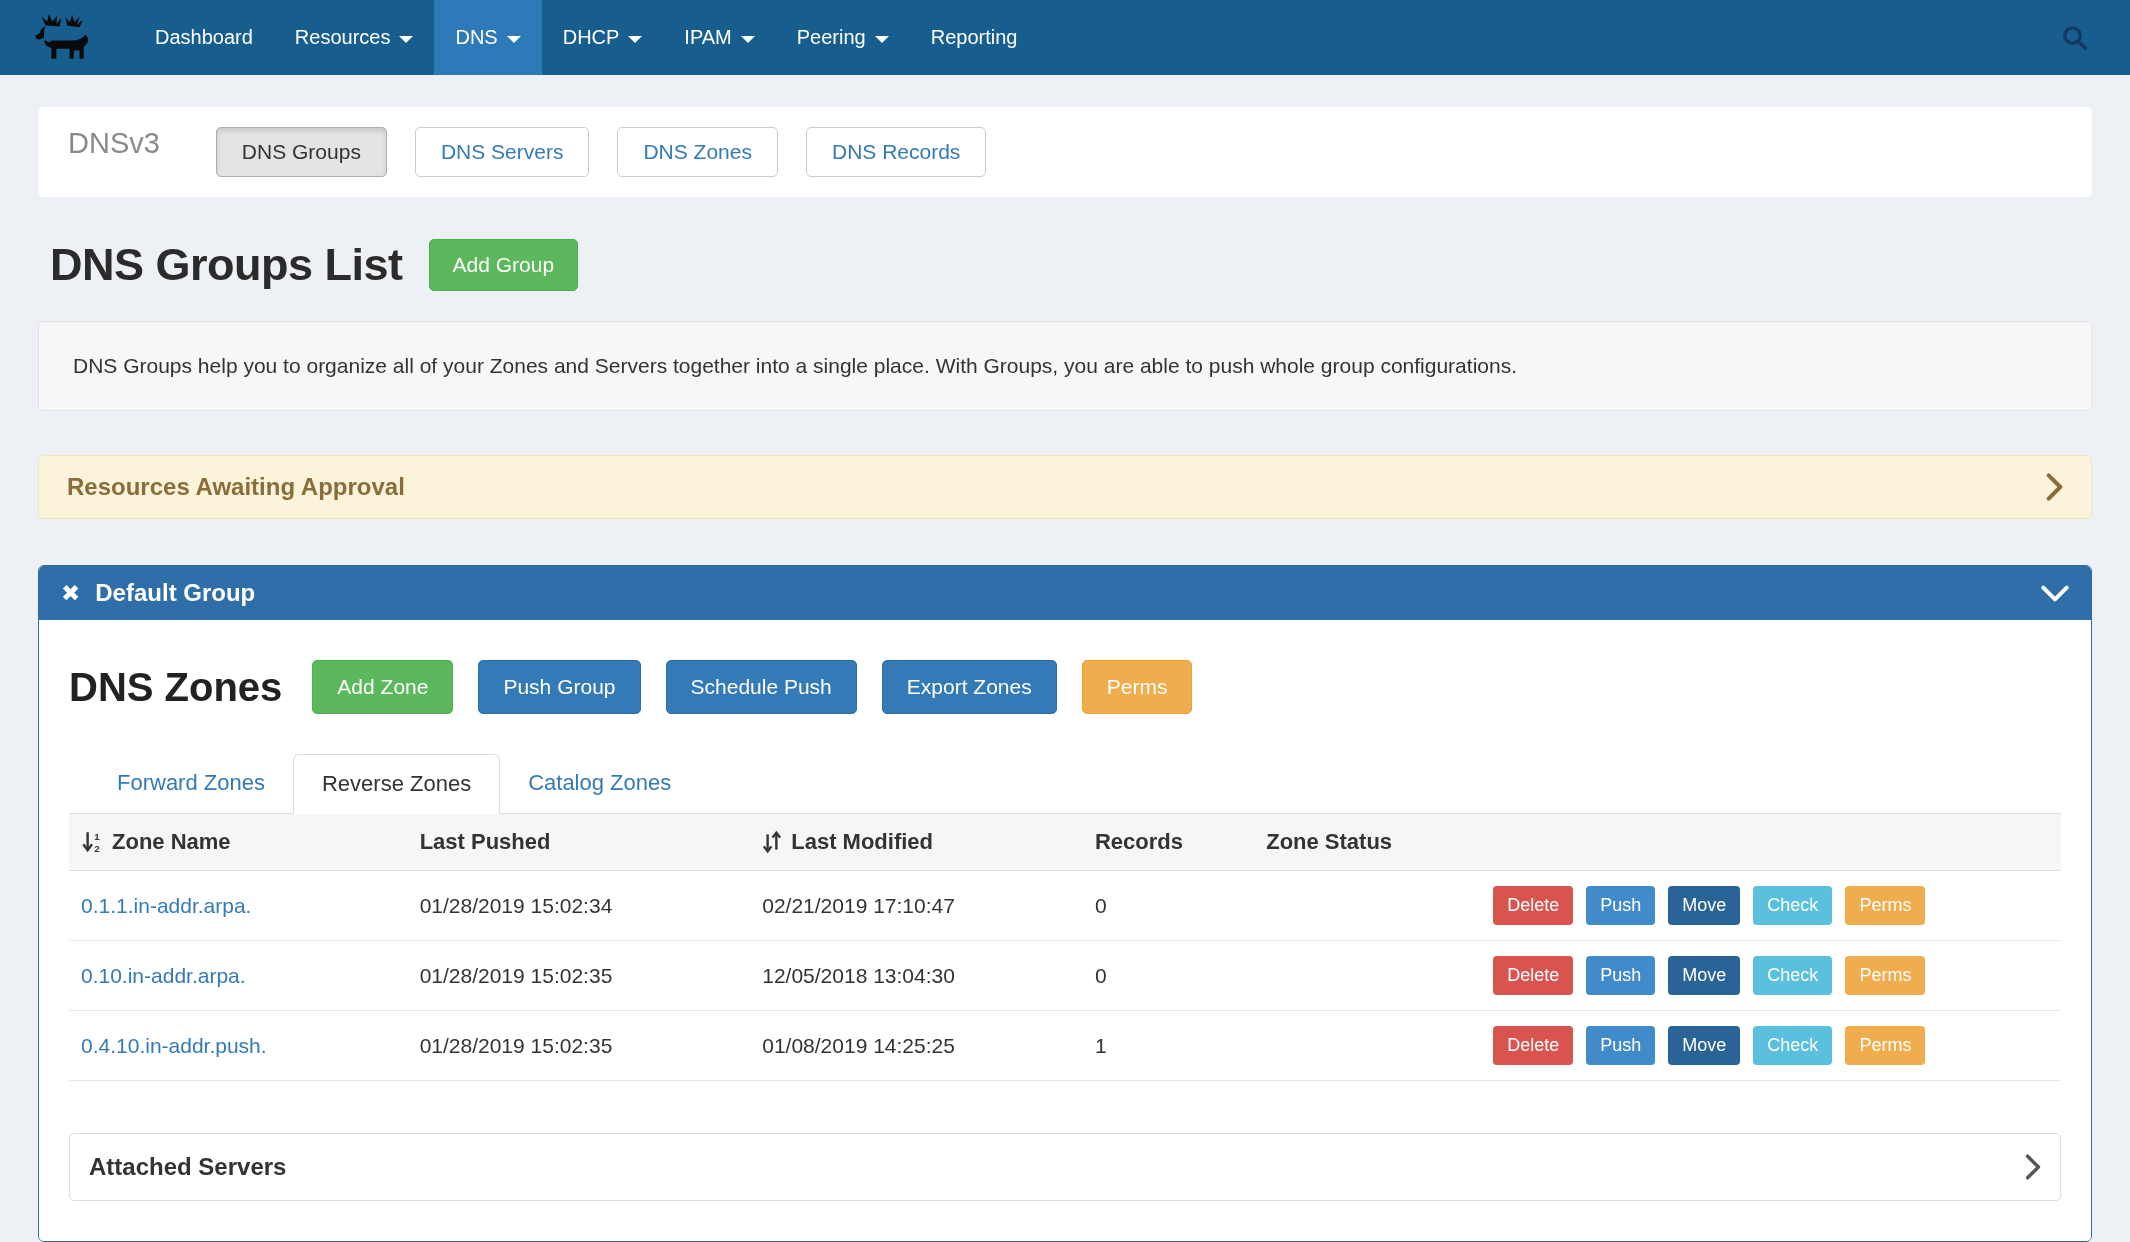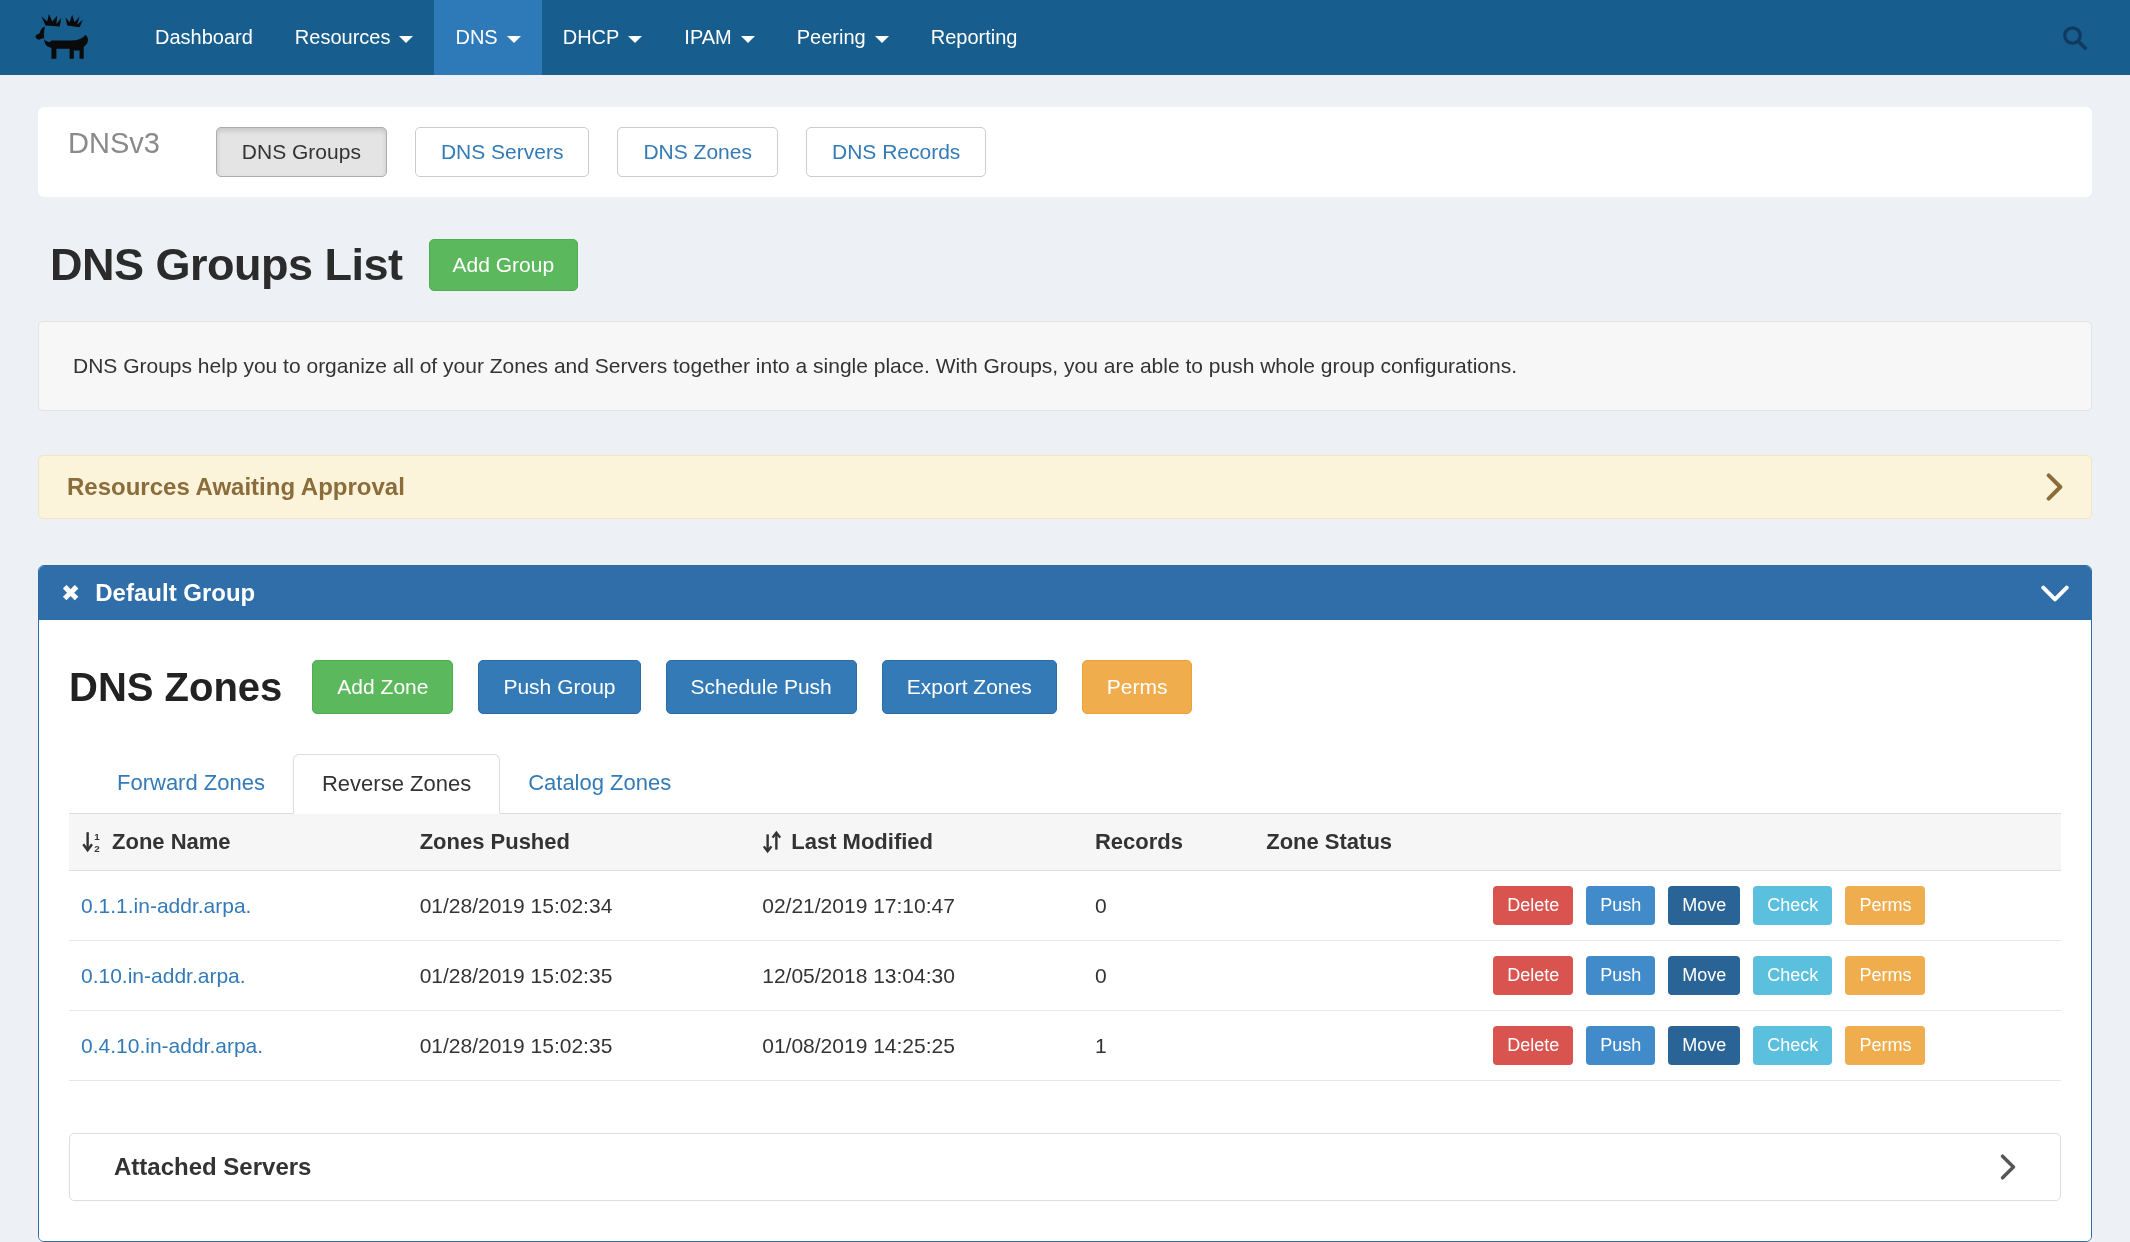--- a/index.html
+++ b/index.html
@@ -114,21 +114,21 @@
   .abtn {
     font-family: inherit; font-size: 18px; color: #fff; border: none; border-radius: 4px;
     padding: 9px 14px; cursor: pointer;
   }
   .a-del { background: #d9534f; } .a-push { background: #428bca; }
   .a-move { background: #2a6496; } .a-chk { background: #5bc0de; }
   .a-perm { background: #f0ad4e; }
 
   .attached {
     margin-top: 52px; border: 1px solid #ddd; border-radius: 5px;
-    display: flex; align-items: center; padding: 19px 44px;
+    display: flex; align-items: center; padding: 19px 19px;
     font-weight: bold; font-size: 24px; color: #333; cursor: pointer;
   }
   .attached .chev { margin-left: auto; display: flex; }
   svg { display: block; }
 </style>
 </head>
 <body>
 
 <nav class="navbar">
   <div class="logo">
@@ -236,21 +236,21 @@
         <div class="th">
           <svg width="22" height="24" viewBox="0 0 20 22">
             <line x1="6" y1="2" x2="6" y2="17" stroke="#333" stroke-width="2.2"></line>
             <polyline points="2,13 6,18.5 10,13" fill="none" stroke="#333" stroke-width="2.2"></polyline>
             <text x="12" y="9" font-size="9" fill="#333" font-family="Liberation Sans, sans-serif">1</text>
             <text x="12" y="20" font-size="9" fill="#333" font-family="Liberation Sans, sans-serif">2</text>
           </svg>
           <span>Zone Name</span>
         </div>
         <div class="th">
-            <span>Zones Pushed</span>
+            <span>Last Pushed</span>
           </div>
         <div class="th">
           <svg width="20" height="24" viewBox="0 0 18 22">
             <line x1="5" y1="4" x2="5" y2="19" stroke="#333" stroke-width="2.2"></line>
             <polyline points="1.5,15 5,19.5 8.5,15" fill="none" stroke="#333" stroke-width="2.2"></polyline>
             <line x1="13" y1="3" x2="13" y2="18" stroke="#333" stroke-width="2.2"></line>
             <polyline points="9.5,7 13,2.5 16.5,7" fill="none" stroke="#333" stroke-width="2.2"></polyline>
           </svg>
           <span>Last Modified</span>
         </div>
@@ -291,21 +291,21 @@
           <button class="abtn a-del">Delete</button>
           <button class="abtn a-push">Push</button>
           <button class="abtn a-move">Move</button>
           <button class="abtn a-chk">Check</button>
           <button class="abtn a-perm">Perms</button>
         </div>
       </div>
 
       <div class="trow">
         <div class="td">
-            <a class="zone-link">0.4.10.in-addr.arpa.</a>
+            <a class="zone-link">0.4.10.in-addr.push.</a>
           </div>
         <div class="td">01/28/2019 15:02:35</div>
         <div class="td">01/08/2019 14:25:25</div>
         <div class="td">1</div>
         <div class="td"></div>
         <div class="td actions-cell">
           <button class="abtn a-del">Delete</button>
           <button class="abtn a-push">Push</button>
           <button class="abtn a-move">Move</button>
           <button class="abtn a-chk">Check</button>

